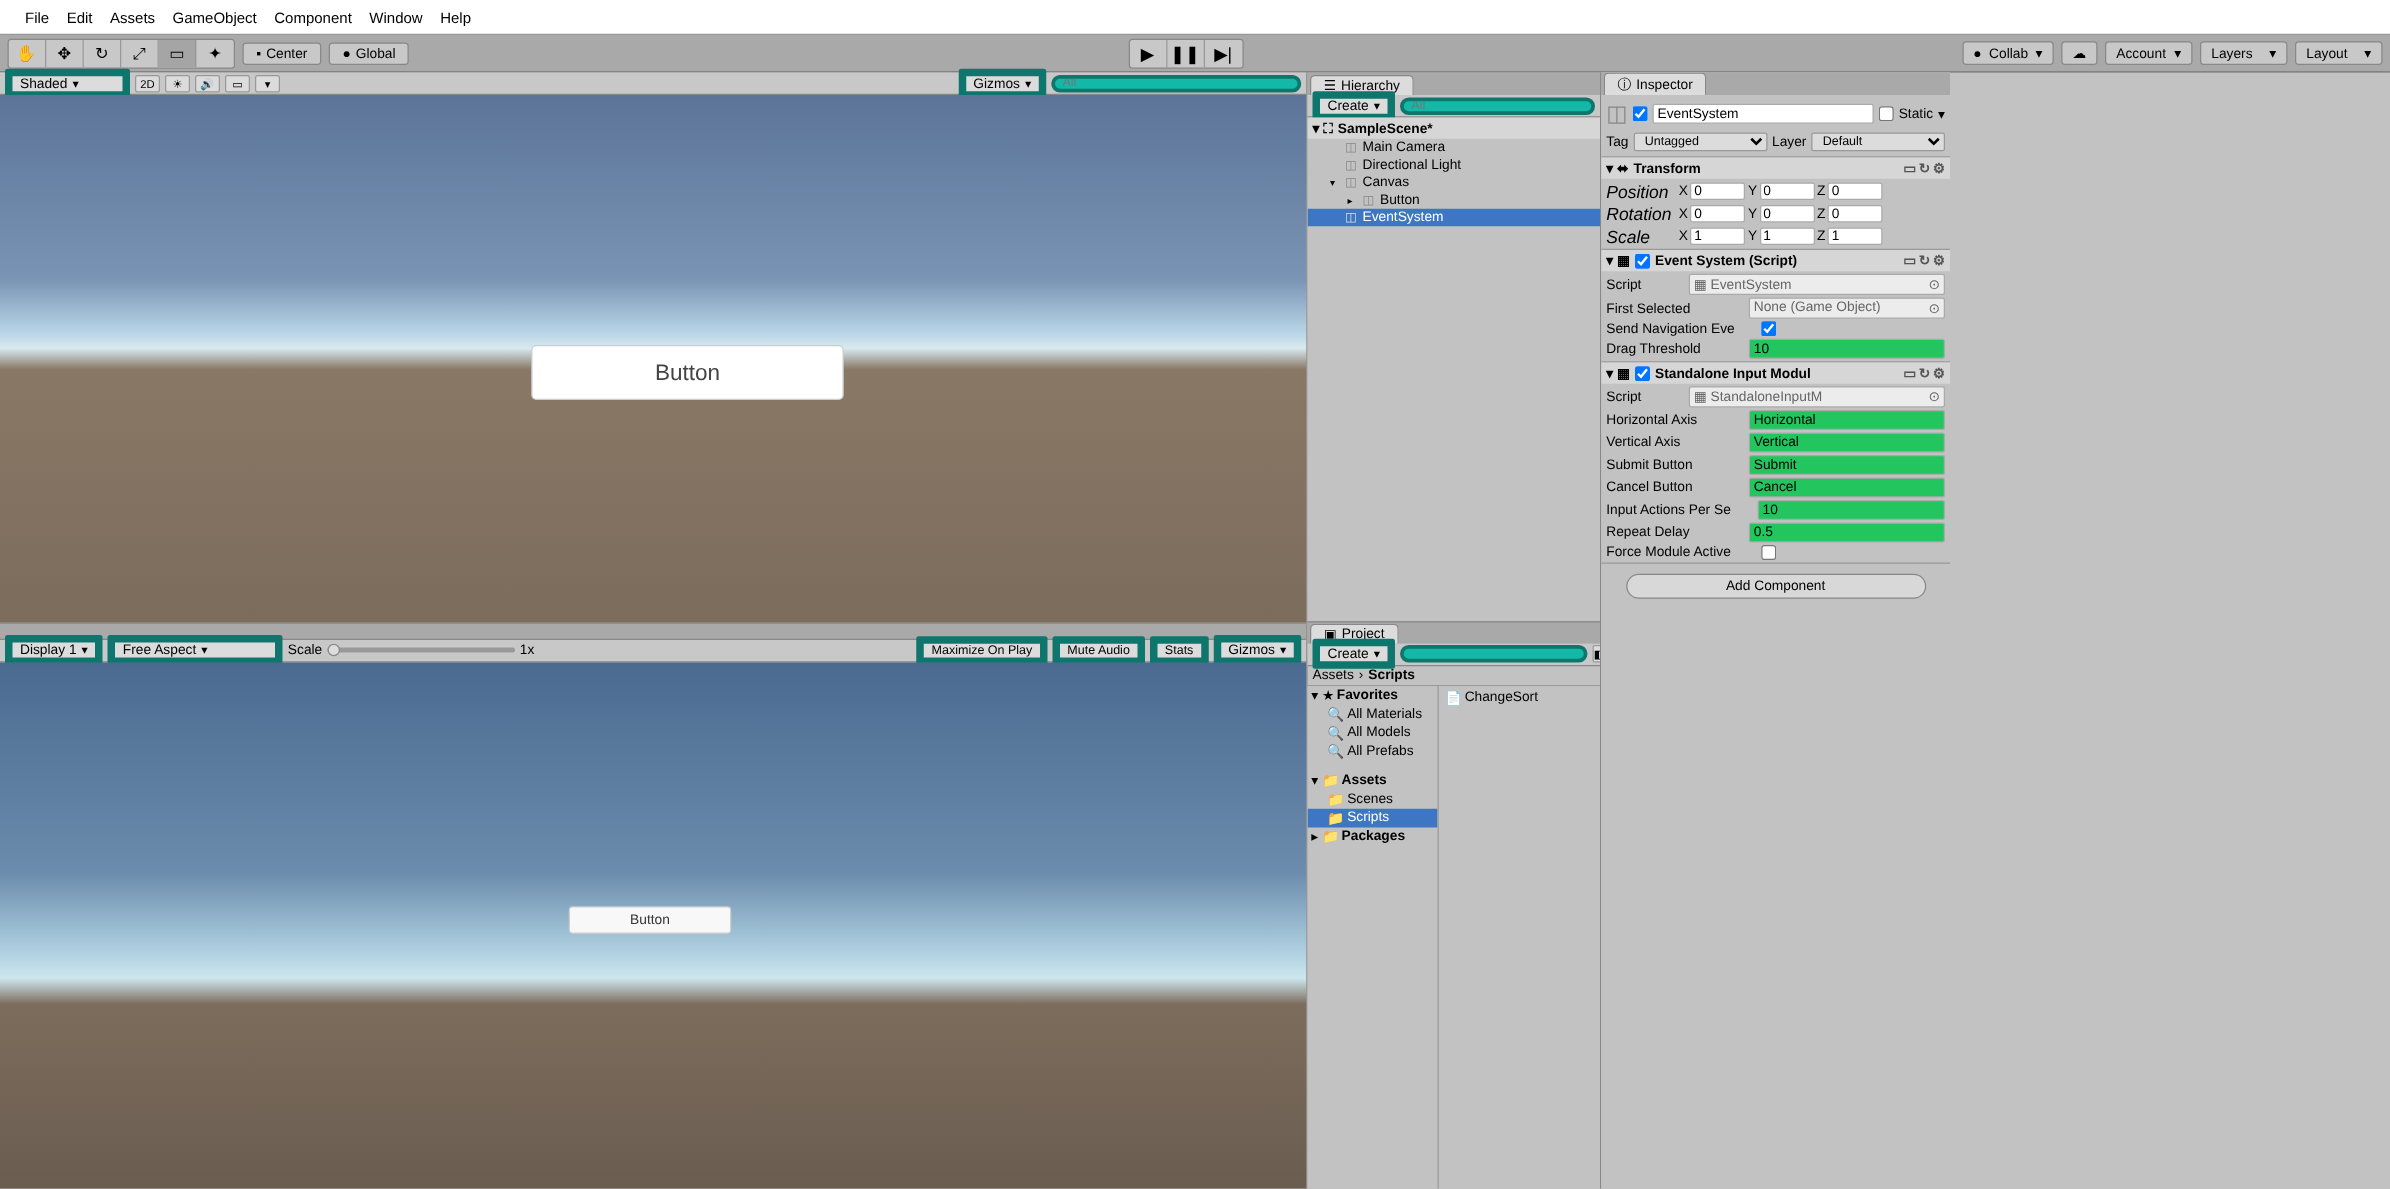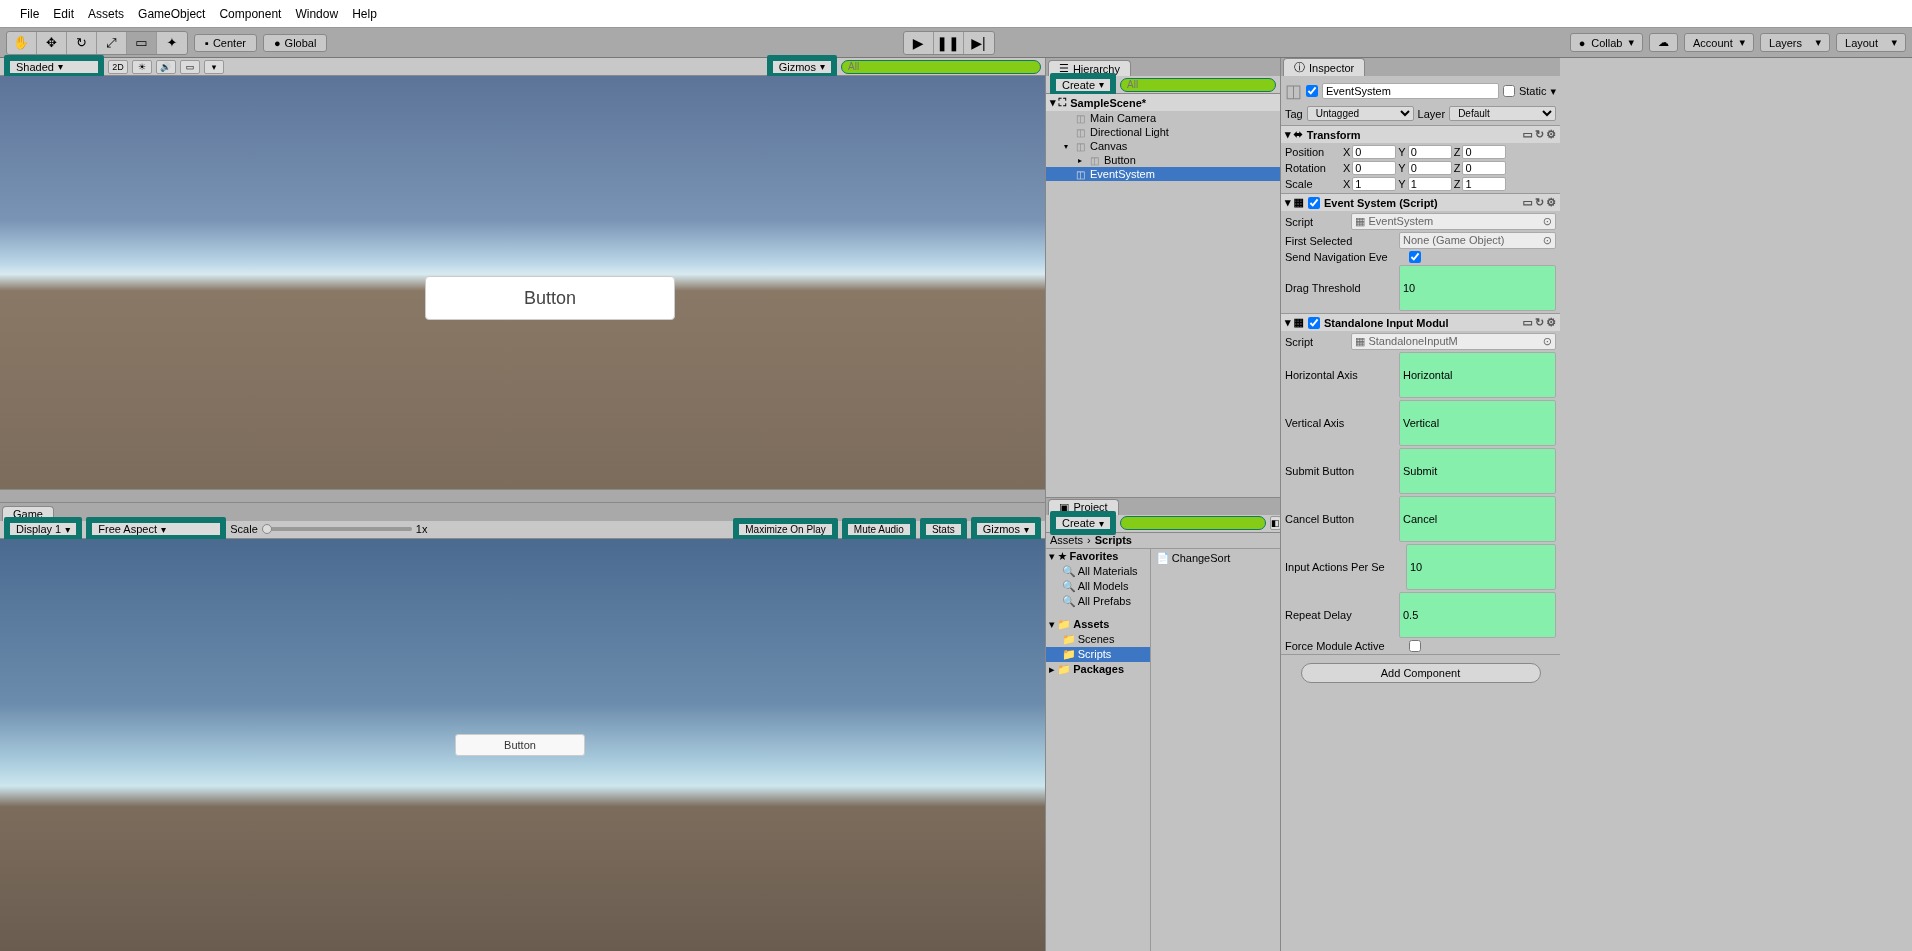--- a/index.html
+++ b/index.html
@@ -24,21 +24,21 @@
 .main { display: flex; height: calc(100% - 58px); }
 .left-col { width: 1045px; display: flex; flex-direction: column; }
 .mid-col { width: 235px; display: flex; flex-direction: column; border-left: 1px solid #888; }
 .right-col { width: 280px; border-left: 1px solid #888; background: #c2c2c2; }
 
 .tab-strip { height: 18px; background: #a9a9a9; display: flex; align-items: flex-end; }
 .tab { background: #dcdcdc; border: 1px solid #888; border-bottom: none; border-radius: 4px 4px 0 0; padding: 1px 10px; margin-left: 2px; font-size: 11px; display: flex; align-items: center; gap: 4px; }
 .panel-toolbar { height: 18px; background: #c8c8c8; border-bottom: 1px solid #888; display: flex; align-items: center; padding: 0 4px; gap: 4px; font-size: 10px; }
 .mini-dd { background: #dcdcdc; border: 6px solid #0f766e; border-radius: 2px; padding: 0 6px; font-size: 10px; display: flex; align-items: center; gap: 4px; cursor: pointer; }
 .mini-btn { width: 20px; height: 14px; background: #dcdcdc; border: 1px solid #999; border-radius: 2px; font-size: 9px; display: flex; align-items: center; justify-content: center; cursor: pointer; }
-.search-mini { background: #84cc16; border: 1px solid #0f766e; border-radius: 8px; padding: 0 6px; font-size: 10px; flex: 1; height: 14px; }
+.search-mini { background: #14b8a6; border: 3px solid #0f766e; border-radius: 8px; padding: 0 6px; font-size: 10px; flex: 1; height: 14px; }
 
 .scene-view { flex: 1; background: linear-gradient(to bottom, #5b7498 0%, #7a94b5 35%, #b8d4e6 45%, #d8eaf0 48%, #8a7866 52%, #7c6c5c 100%); position: relative; }
 .scene-button { position: absolute; top: 200px; left: 425px; width: 250px; height: 44px; background: #fff; border: 1px solid #ccc; border-radius: 4px; display: flex; align-items: center; justify-content: center; font-size: 18px; color: #444; }
 
 .game-view { flex: 1; background: linear-gradient(to bottom, #4a6a90 0%, #6c8cad 40%, #aed0e0 55%, #cde6ee 60%, #7c6c5c 65%, #6a5d50 100%); position: relative; }
 .game-button { position: absolute; top: 195px; left: 455px; width: 130px; height: 22px; background: #f8f8f8; border: 1px solid #ccc; border-radius: 3px; display: flex; align-items: center; justify-content: center; font-size: 11px; color: #333; }
 .game-divider { height: 14px; background: #a9a9a9; border-top: 1px solid #888; border-bottom: 1px solid #888; }
 
 .hierarchy-body { flex: 1; background: #c2c2c2; overflow: auto; font-size: 11px; }
 .h-item { padding: 1px 4px; display: flex; align-items: center; gap: 2px; cursor: pointer; }
@@ -57,24 +57,24 @@
 
 .inspector-body { height: calc(100% - 18px); overflow: auto; background: #c2c2c2; }
 .insp-header { background: #c2c2c2; padding: 4px; display: flex; flex-direction: column; gap: 4px; border-bottom: 1px solid #999; }
 .insp-row { display: flex; align-items: center; gap: 4px; font-size: 11px; }
 .insp-input { background: #fff; border: 1px solid #aaa; border-radius: 2px; padding: 1px 3px; font-size: 11px; flex: 1; }
 .insp-label { width: 62px; font-size: 11px; }
 .insp-section { border-bottom: 1px solid #999; }
 .insp-sec-head { background: #d6d6d6; padding: 2px 4px; display: flex; align-items: center; gap: 4px; font-weight: bold; font-size: 11px; }
 .insp-sec-body { padding: 2px 4px; display: flex; flex-direction: column; gap: 2px; }
 .xyz-row { display: flex; align-items: center; gap: 2px; }
-.xyz-row .lbl { width: 56px; font-size: 11px; }
+.xyz-row .lbl { width: 56px; font-size: 14px; font-style: italic; }
 .xyz-row .axis { font-size: 11px; }
 .xyz-row input { width: 44px; background: #fff; border: 1px solid #aaa; border-radius: 2px; padding: 0 2px; font-size: 11px; }
-.wide-input { flex: 1; background: #86efac; border: 1px solid #aaa; border-radius: 2px; padding: 16px 3px; font-size: 11px; }
+.wide-input { flex: 1; background: #22c55e; border: 1px solid #aaa; border-radius: 2px; padding: 1px 3px; font-size: 11px; }
 .obj-field { flex: 1; background: #ececec; border: 1px solid #aaa; border-radius: 2px; padding: 1px 3px; font-size: 11px; color: #666; display: flex; justify-content: space-between; }
 .add-comp-btn { margin: 8px auto; width: 240px; background: #d8d8d8; border: 1px solid #888; border-radius: 10px; padding: 3px; text-align: center; cursor: pointer; font-size: 11px; }
 .cb { width: 12px; height: 12px; }
 .sec-icons { margin-left: auto; display: flex; gap: 2px; font-size: 10px; color: #555; }
 .mini-dd-sel { background: #dcdcdc; border: 1px solid #999; border-radius: 2px; padding: 0 4px; font-size: 10px; }
 </style>
 </head>
 <body>
 
 <div class="menubar">
@@ -126,23 +126,20 @@
       <div class="mini-btn">▾</div>
       <div class="spacer"></div>
       <div class="mini-dd"><span>Gizmos</span> ▾</div>
       <input class="search-mini" style="max-width: 200px;" placeholder="All">
     </div>
     <div class="scene-view">
       <div class="scene-button">Button</div>
     </div>
 
     <div class="game-divider"></div>
-    <div class="tab-strip">
-        <div class="tab">Game</div>
-      </div>
     <div class="panel-toolbar">
       <div class="mini-dd"><span>Display 1</span> ▾</div>
       <div class="mini-dd" style="width:140px"><span>Free Aspect</span> ▾</div>
       <span>Scale</span>
       <div style="width:150px;height:4px;background:#999;border-radius:2px;position:relative">
           <div style="position:absolute;left:0;top:-3px;width:10px;height:10px;background:#ddd;border:1px solid #888;border-radius:5px"></div>
         </div>
       <span>1x</span>
       <div class="spacer"></div>
       <div class="mini-dd">Maximize On Play</div>

